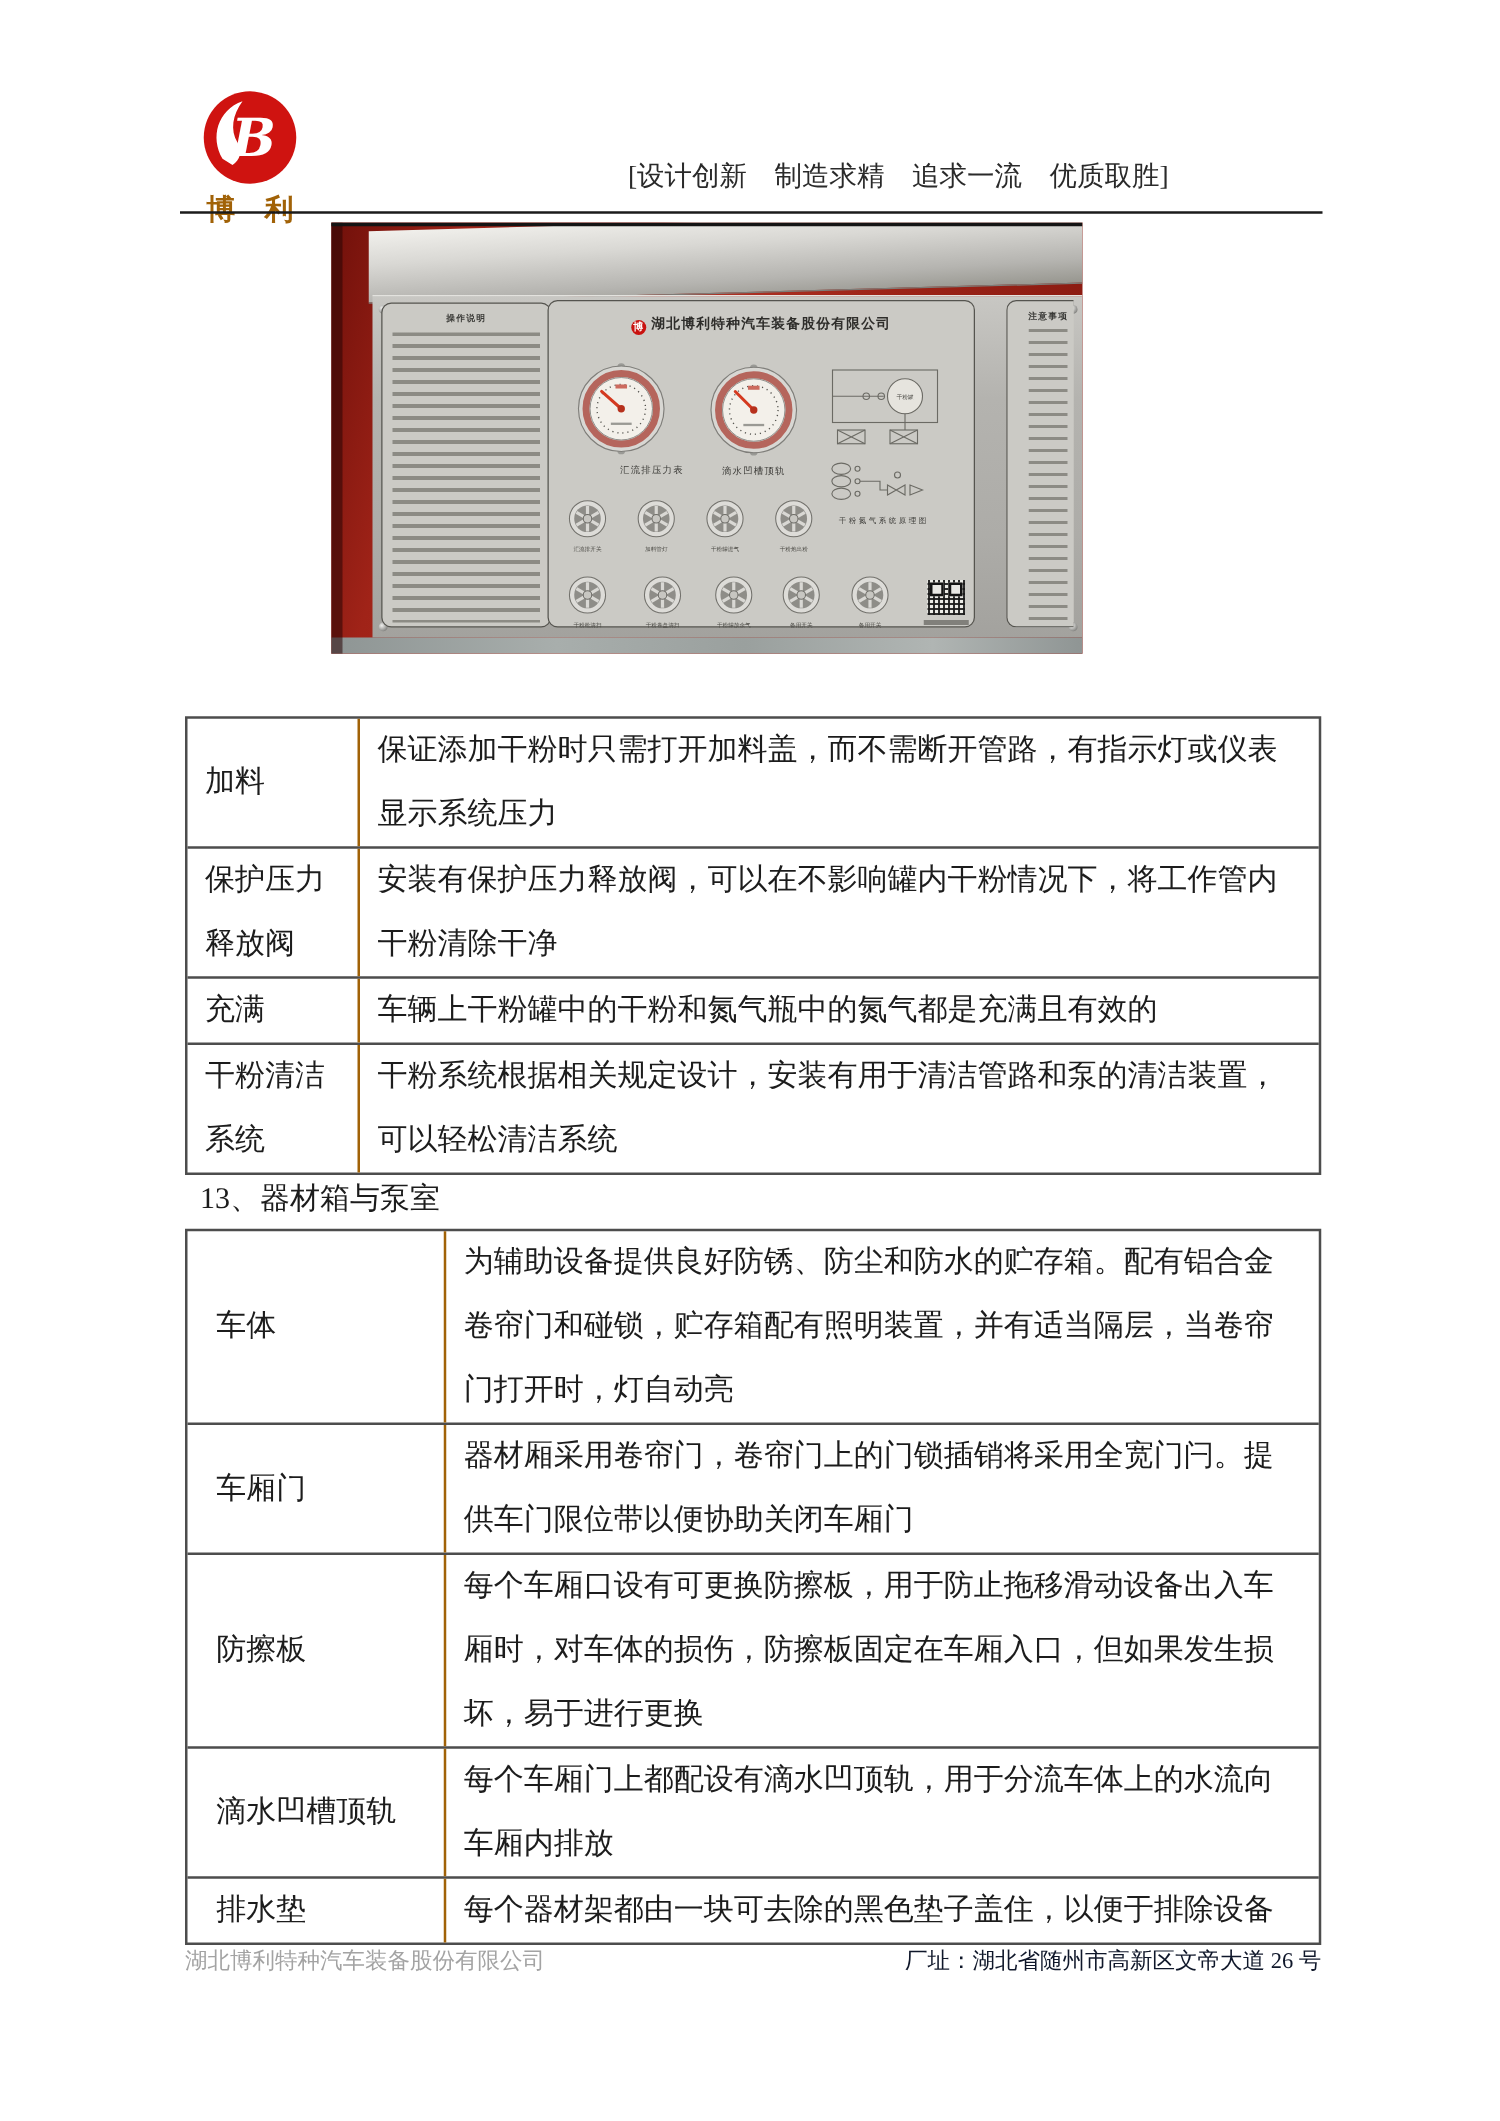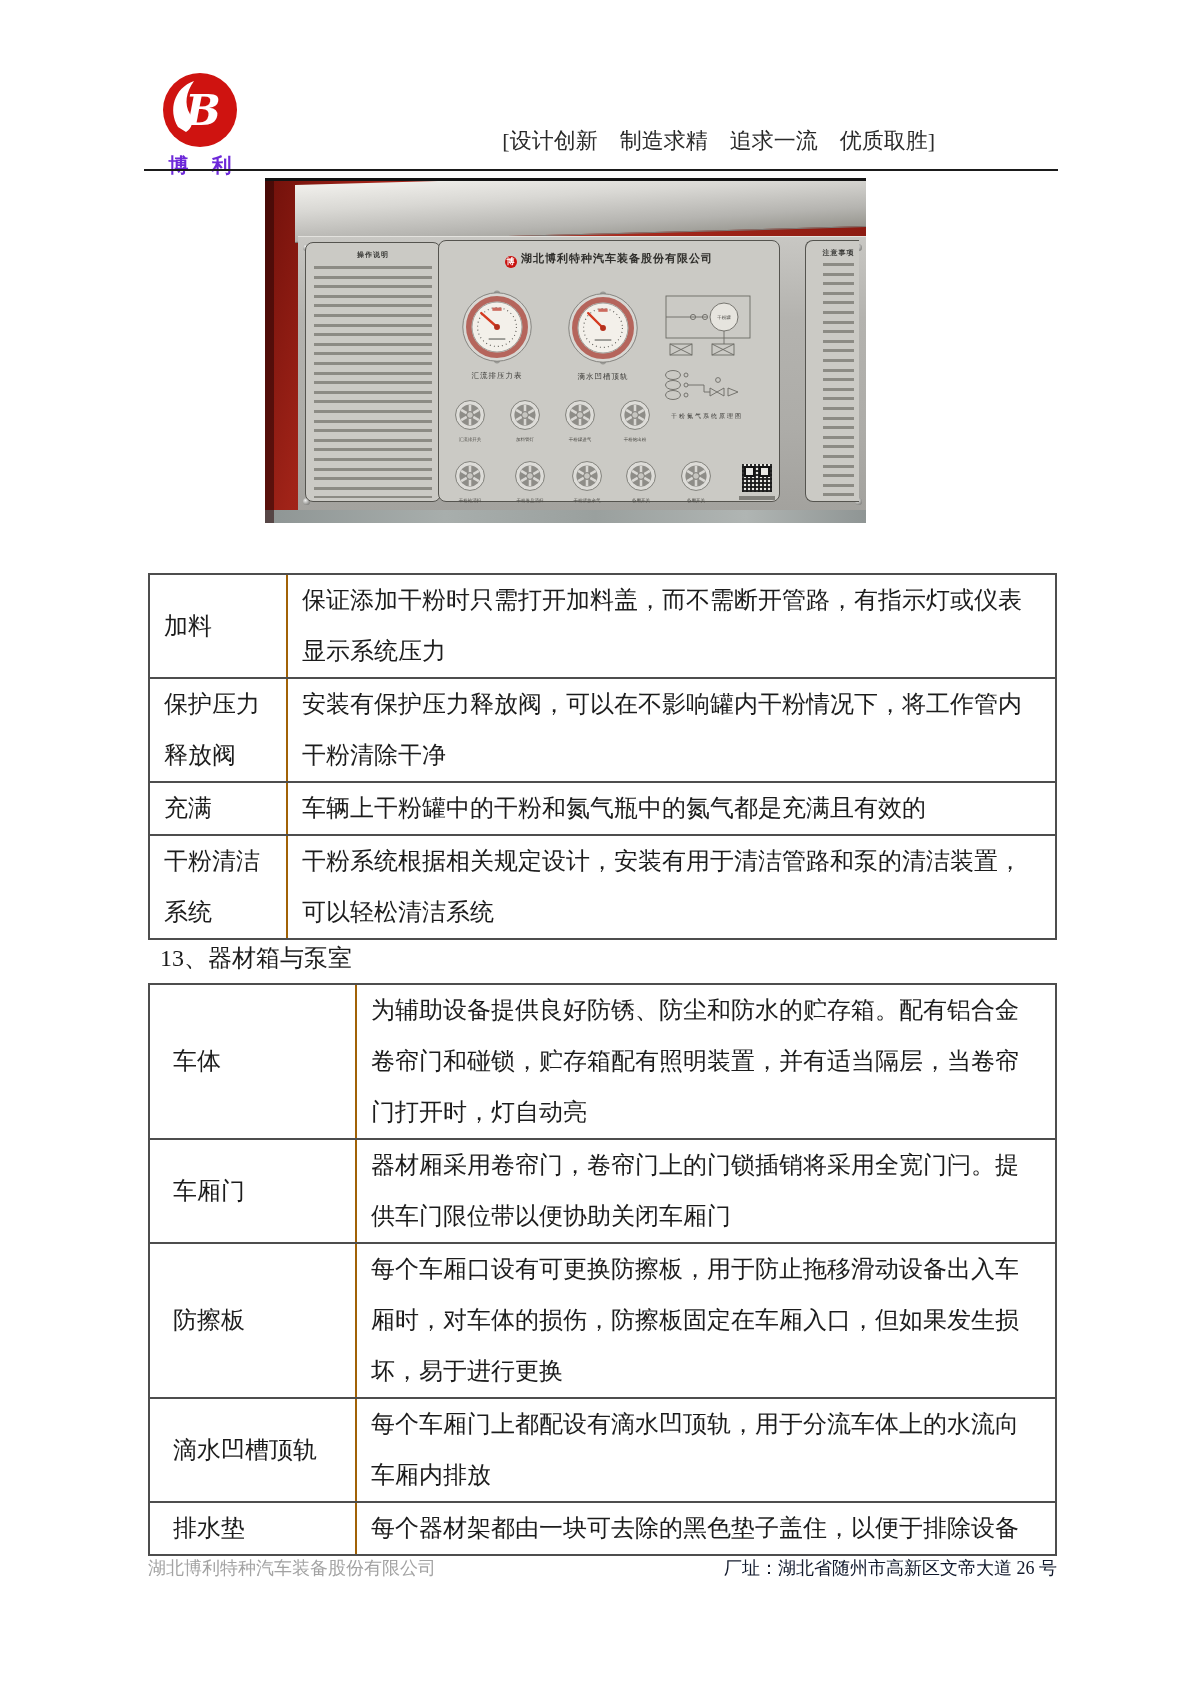--- a/index.html
+++ b/index.html
@@ -2,21 +2,21 @@
 <html><head>
 <meta charset="utf-8">
 <style>
   html,body{margin:0;padding:0;background:#888;}
   .page{position:relative;width:1200px;height:1697px;margin:0 auto;background:#ffffff;
         font-family:"Liberation Serif","DejaVu Serif",serif;color:#1c1c1c;overflow:hidden;}
 
   
   .logo{position:absolute;left:152px;top:70px;width:96px;text-align:center;}
   .logo svg{display:block;margin:0 auto;}
-  .logo-text{margin-top:2px;font-size:20px;font-weight:bold;color:#6d28d9;letter-spacing:9px;
+  .logo-text{margin-top:2px;font-size:23px;font-weight:bold;color:#a16207;letter-spacing:9px;
              padding-left:9px;white-space:nowrap;}
   .slogan{position:absolute;right:265px;top:126px;font-size:22px;color:#2a2a2a;white-space:nowrap;}
   .rule{position:absolute;left:144px;top:169px;width:914px;height:2px;background:#1b1b1b;}
 
   
   .photo{position:absolute;left:265px;top:178px;width:601px;height:345px;overflow:hidden;
          background:linear-gradient(105deg,#70100a 0%,#a02318 16%,#b23427 42%,#9c2317 68%,#84170f 100%);}
   .photo *{box-sizing:border-box;}
   .p-topline{position:absolute;left:0;top:0;width:100%;height:3px;background:#141414;}
   .p-slab{position:absolute;left:30px;top:7px;width:571px;height:58px;
@@ -44,21 +44,21 @@
   .panel-company{position:absolute;left:0;top:10px;width:100%;text-align:center;
                  font-family:"DejaVu Sans",sans-serif;font-size:11px;font-weight:bold;color:#2e2d2a;
                  letter-spacing:1px;white-space:nowrap;}
   .panel-logo{display:inline-block;width:12px;height:12px;border-radius:50%;background:#c9120f;
               color:#fff;font-size:8px;line-height:12px;vertical-align:-2px;margin-right:4px;
               text-align:center;font-weight:bold;}
   .gauge{position:absolute;width:74px;height:74px;}
   .g1{left:195px;top:112px;} .g2{left:301px;top:113px;}
   .gauge-label{position:absolute;width:100px;text-align:center;font-family:"DejaVu Sans",sans-serif;
                font-size:7.5px;color:#3d3c39;letter-spacing:1px;}
-  .gl1{left:182px;top:193px;} .gl2{left:288px;top:194px;}
+  .gl1{left:182px;top:193px;text-align:right;} .gl2{left:288px;top:194px;}
   .knob{position:absolute;width:34px;height:34px;}
   .knob-label{position:absolute;width:60px;text-align:center;font-family:"DejaVu Sans",sans-serif;
               font-size:5px;color:#4a4944;transform:scale(.9);}
   .schematic{position:absolute;left:395px;top:110px;width:96px;height:120px;}
   .diagram-caption{position:absolute;left:372px;top:234px;width:140px;text-align:center;
                    font-family:"DejaVu Sans",sans-serif;font-size:6px;color:#3d3c39;letter-spacing:2px;}
   .qr{position:absolute;left:477px;top:286px;width:30px;height:28px;background-color:#e9e8e4;
       background-image:repeating-linear-gradient(0deg,rgba(25,25,25,.9) 0 2px,transparent 2px 4px),
                        repeating-linear-gradient(90deg,rgba(25,25,25,.9) 0 2px,rgba(235,235,230,.95) 2px 4px);}
   .qr::before{content:"";position:absolute;left:2px;top:2px;width:7px;height:7px;

